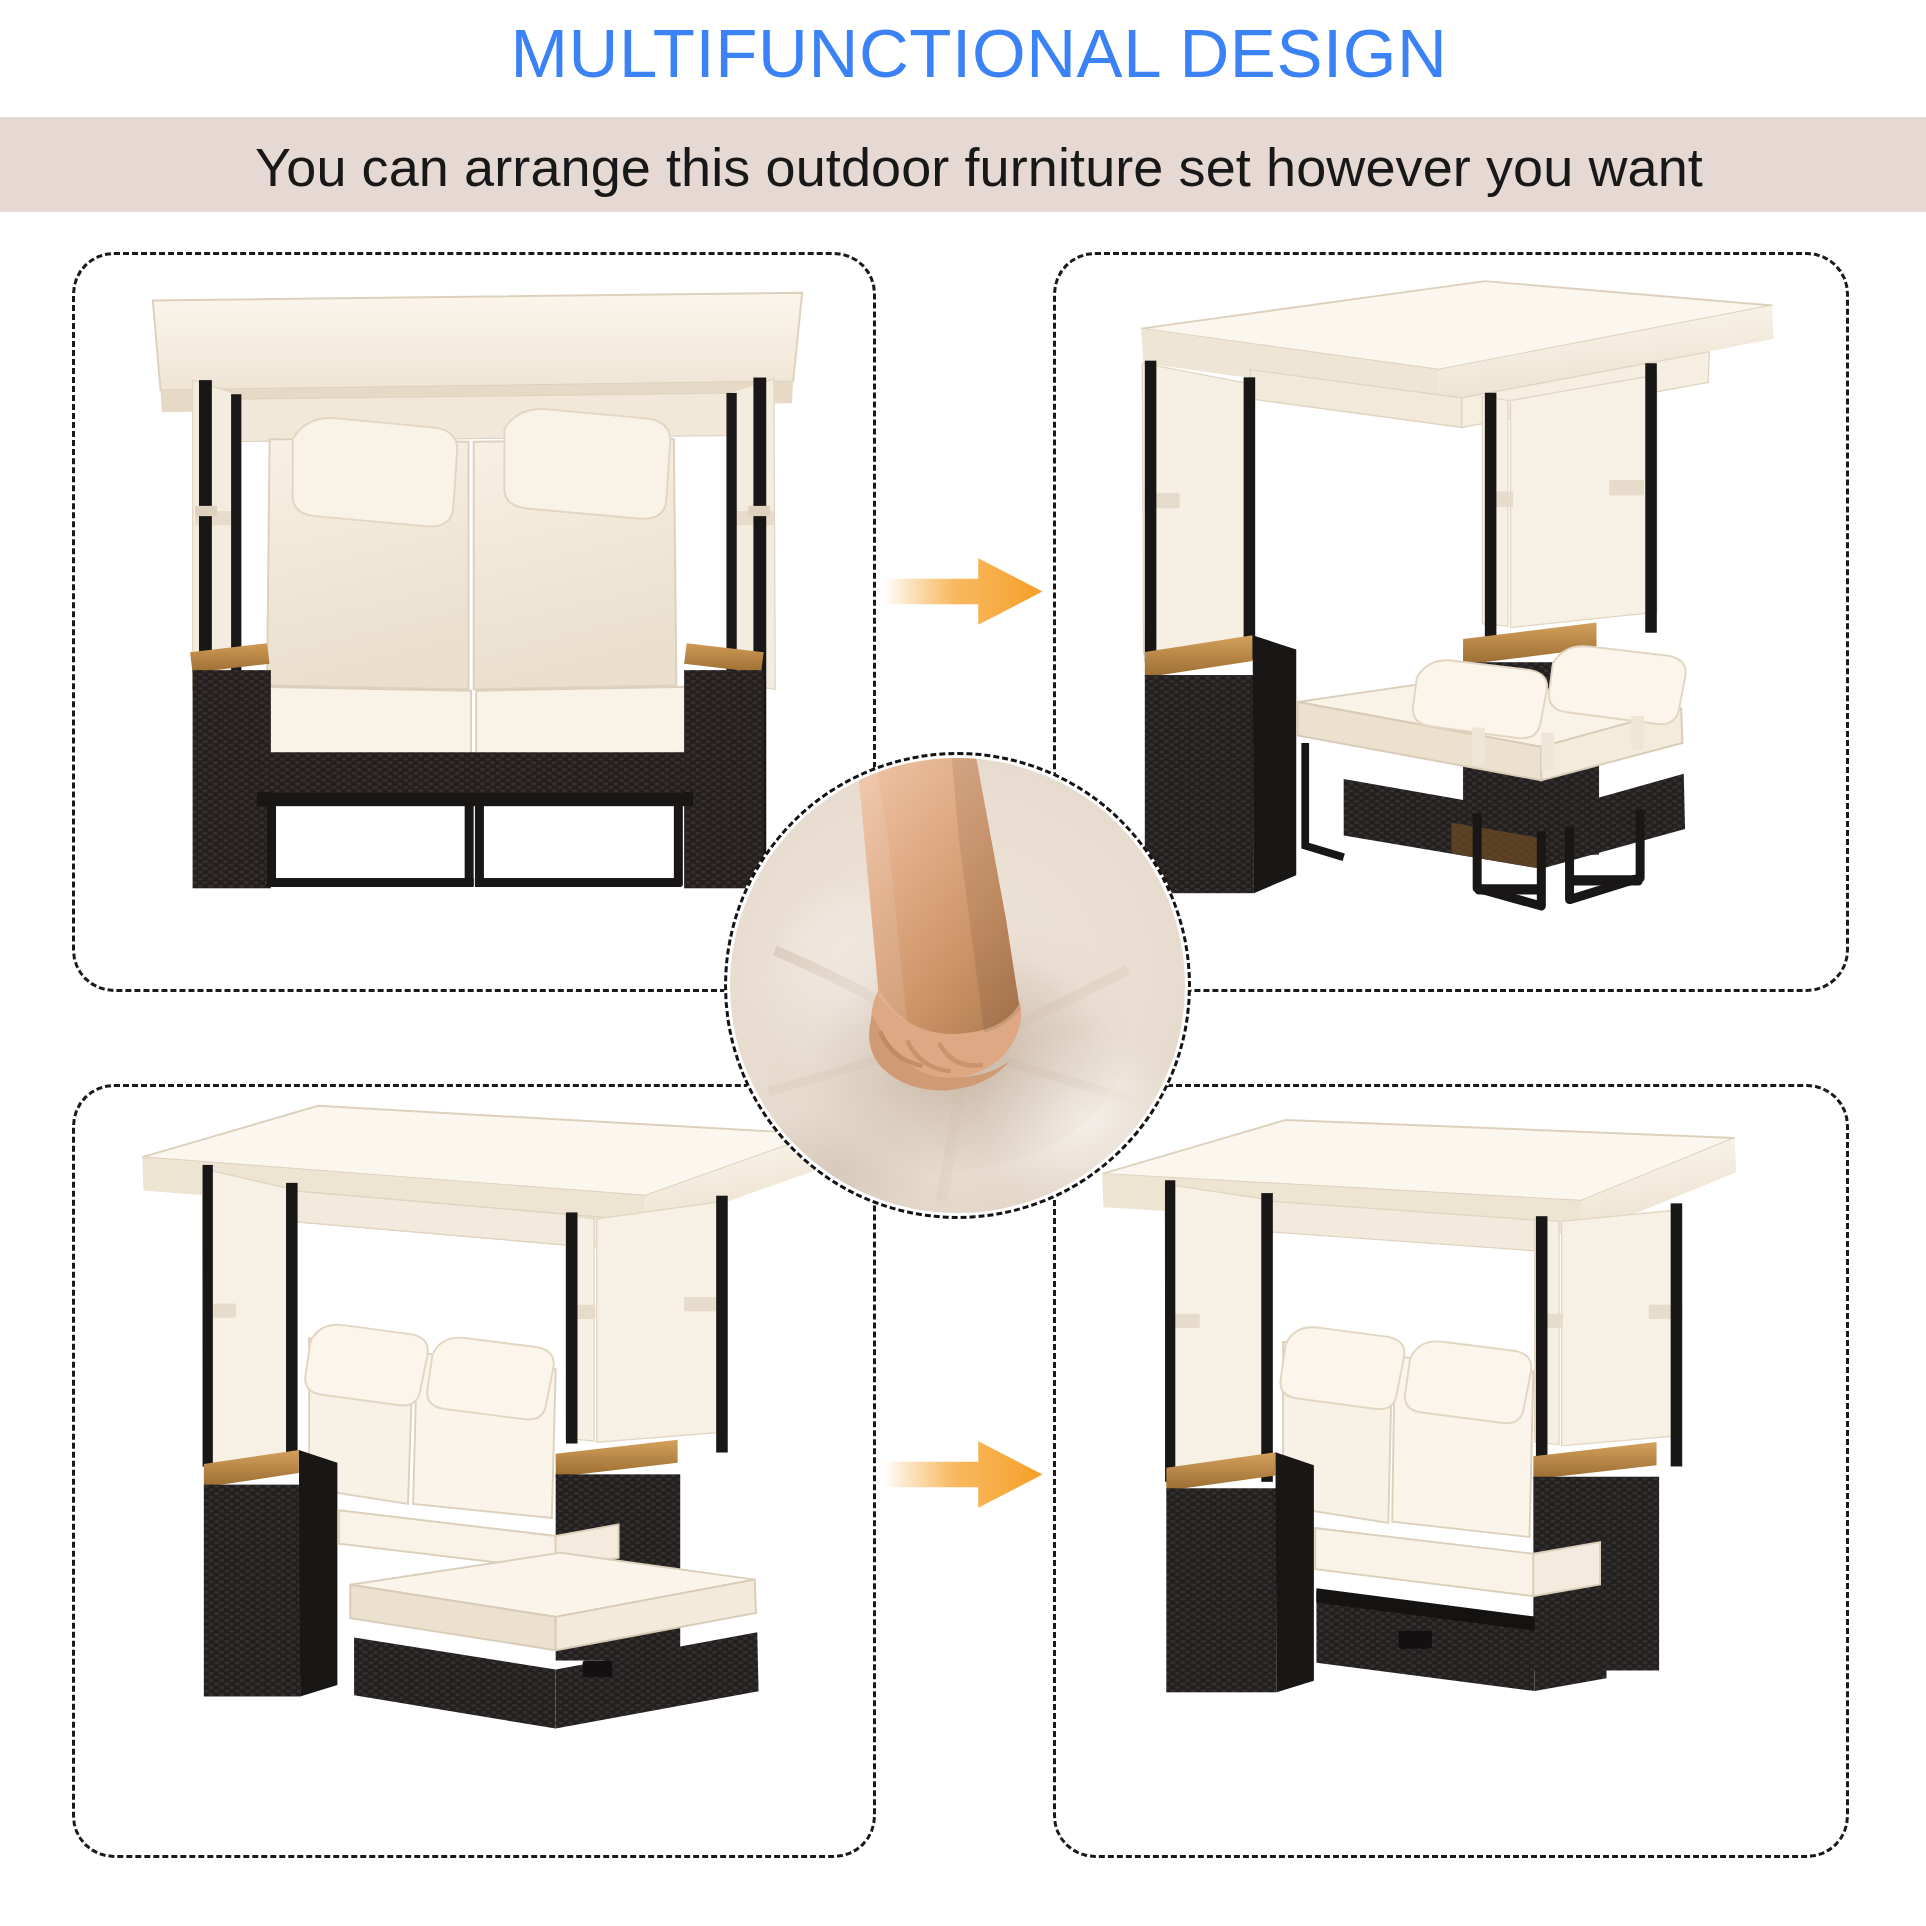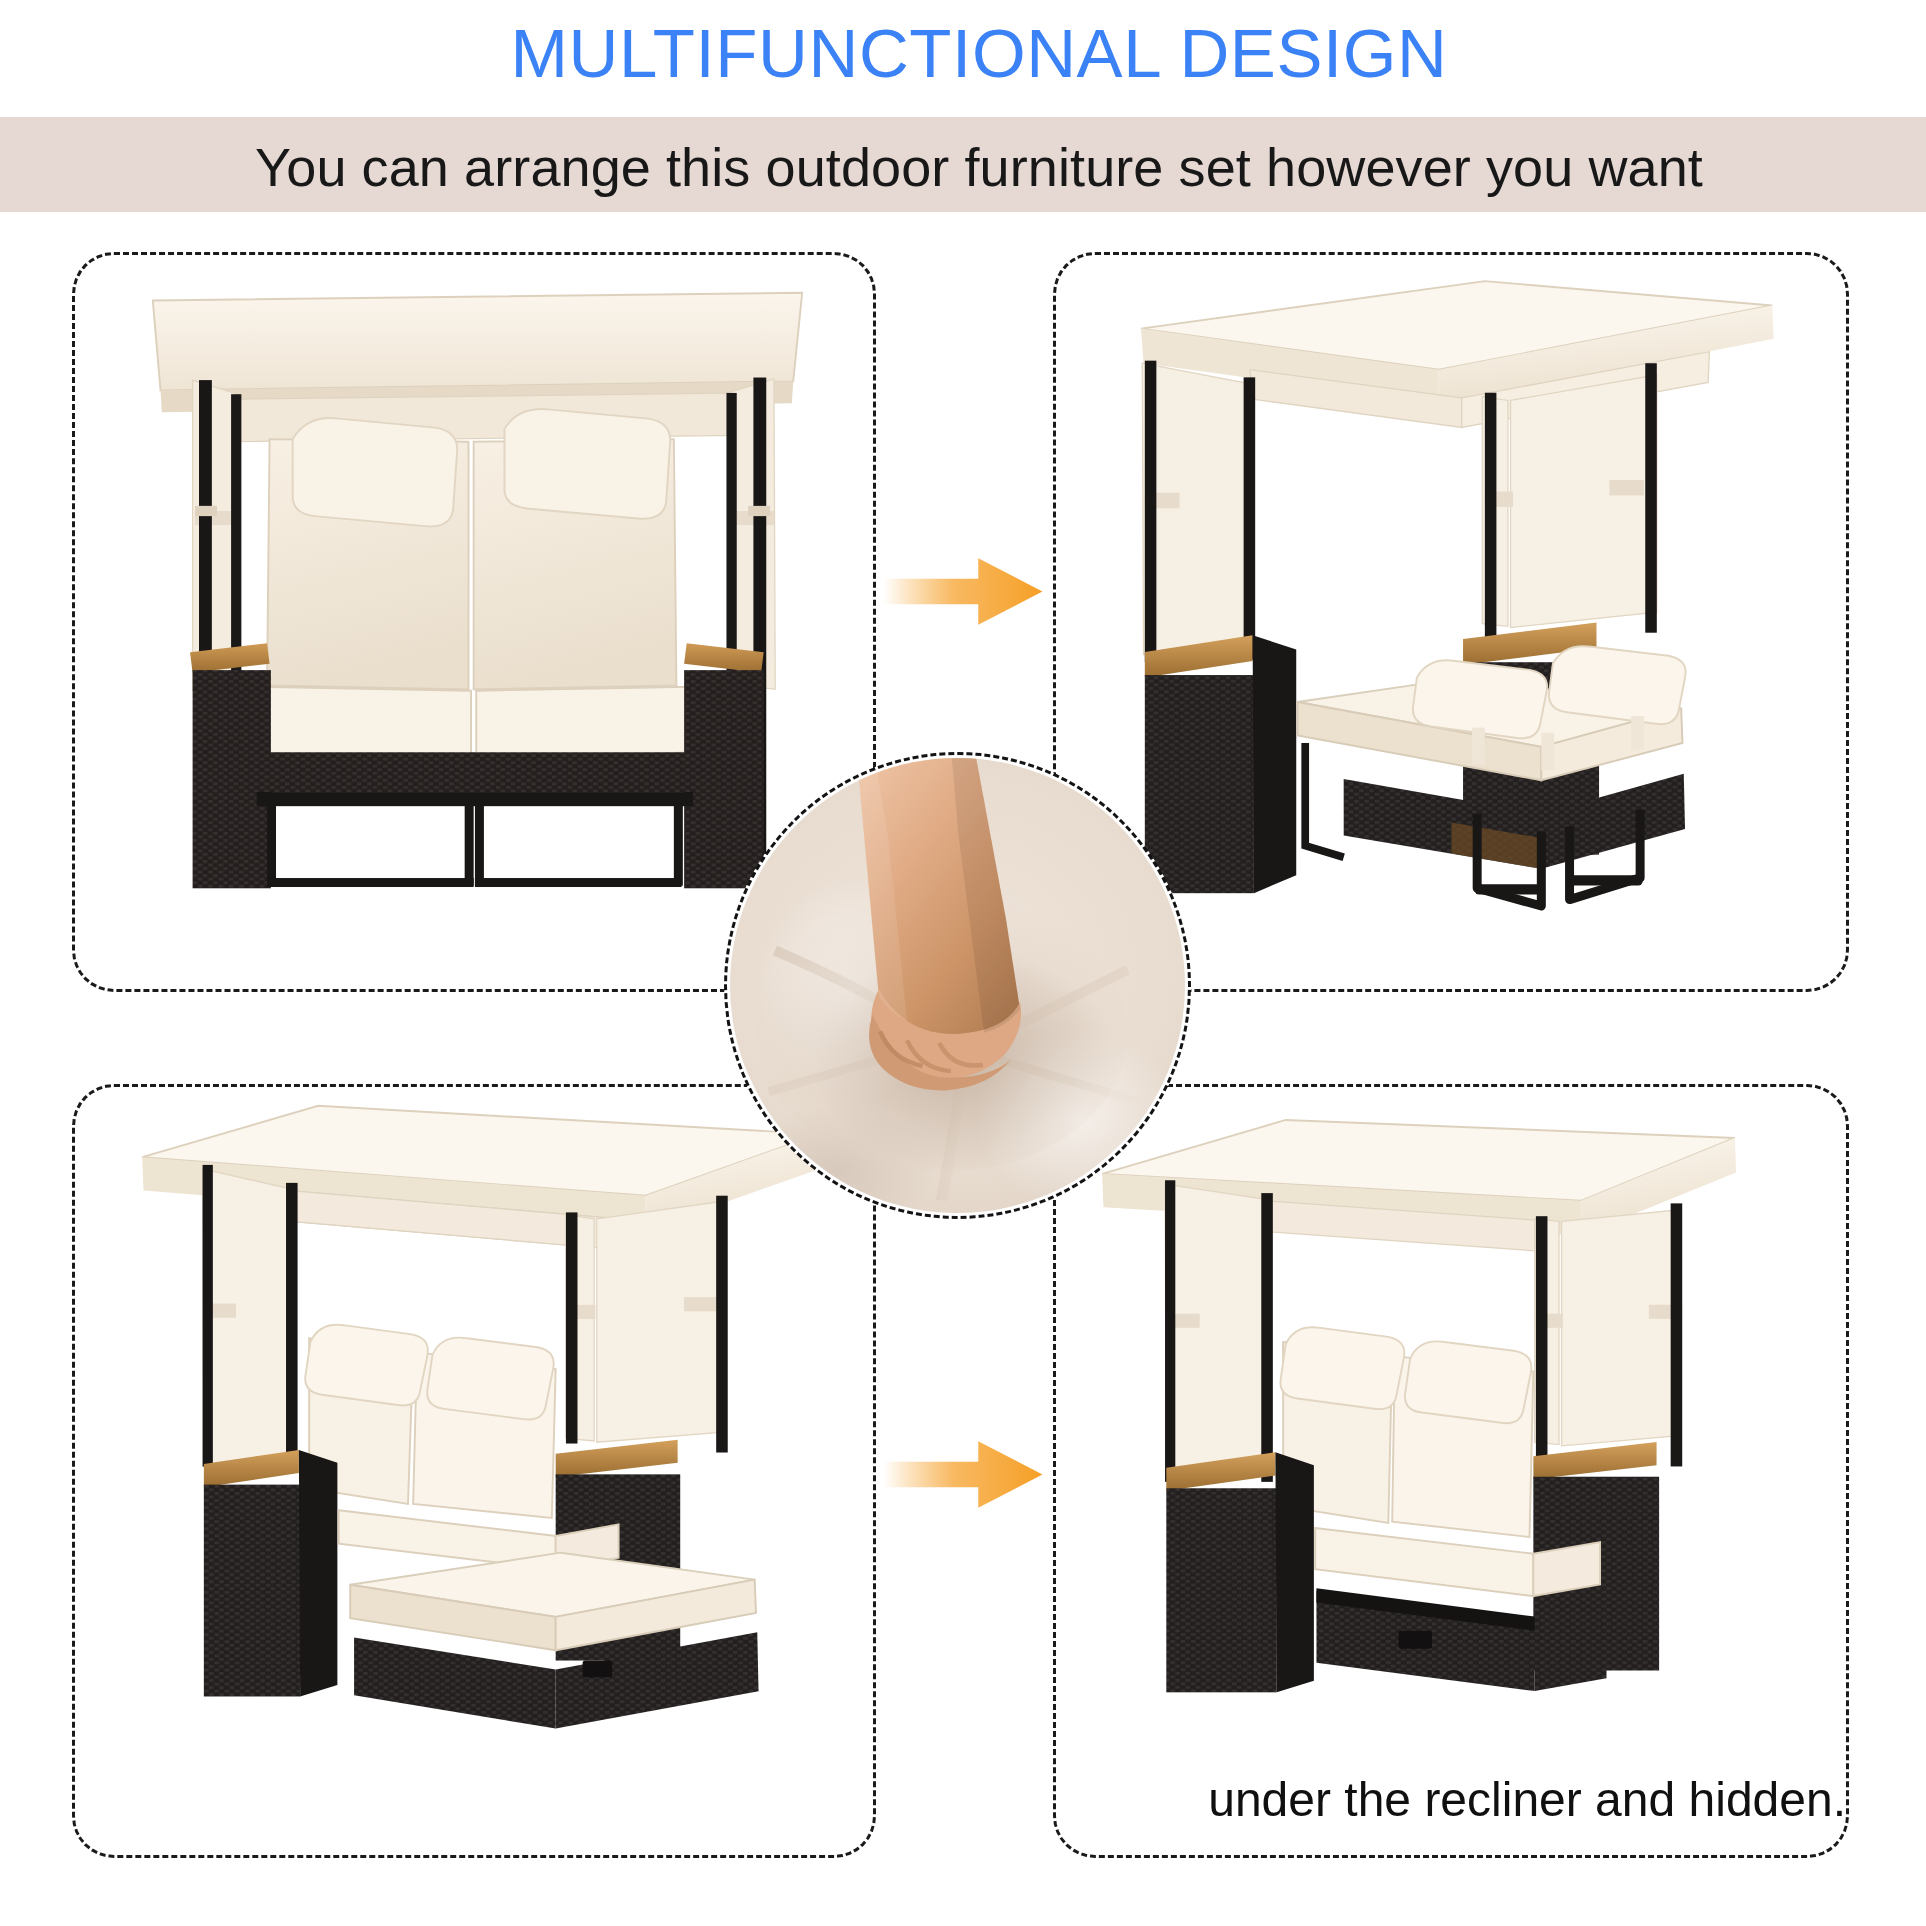--- a/index.html
+++ b/index.html
@@ -362,21 +362,20 @@
         <path d="M346 678 L686 718 L686 784 L346 742 Z" fill="#f9f2e6" stroke="#dccfbb" stroke-width="3"></path>
         <path d="M686 718 L790 700 L790 766 L686 784 Z" fill="#f4ebde" stroke="#dccfbb" stroke-width="3"></path>
 
         <path d="M348 776 L688 820 L688 932 L348 888 Z" fill="url(#weave4)"></path>
         <path d="M688 820 L800 800 L800 912 L688 932 Z" fill="url(#weave4)"></path>
         <rect x="476" y="838" width="52" height="28" rx="4" fill="#121010"></rect>
         <path d="M348 772 L688 816 L688 838 L348 794 Z" fill="#151212"></path>
       </svg>
     </div>
     <div class="caption cap-br">
-      <span class="l2">under the recliner and hidden.</span>
     </div>
   </div>
 
   <div class="arrow ar-top">
     <svg viewBox="0 0 250 120" width="161" height="77">
       <defs>
         <linearGradient id="argA" x1="0" y1="0" x2="1" y2="0">
           <stop offset="0" stop-color="#f5a22c" stop-opacity="0"></stop>
           <stop offset="0.45" stop-color="#f7ac44" stop-opacity="0.85"></stop>
           <stop offset="1" stop-color="#f59f26" stop-opacity="1"></stop>

